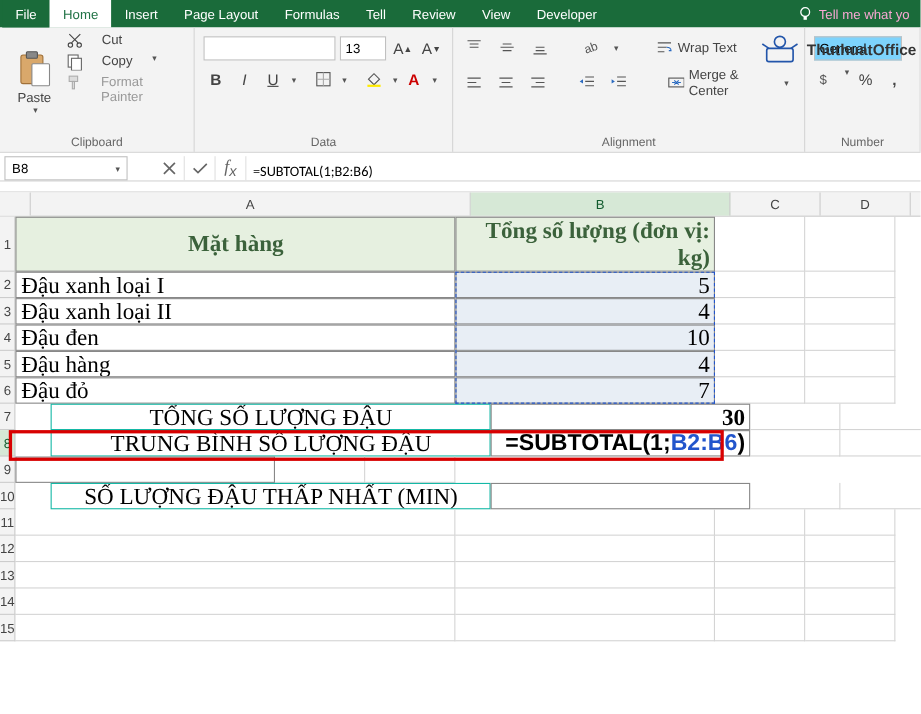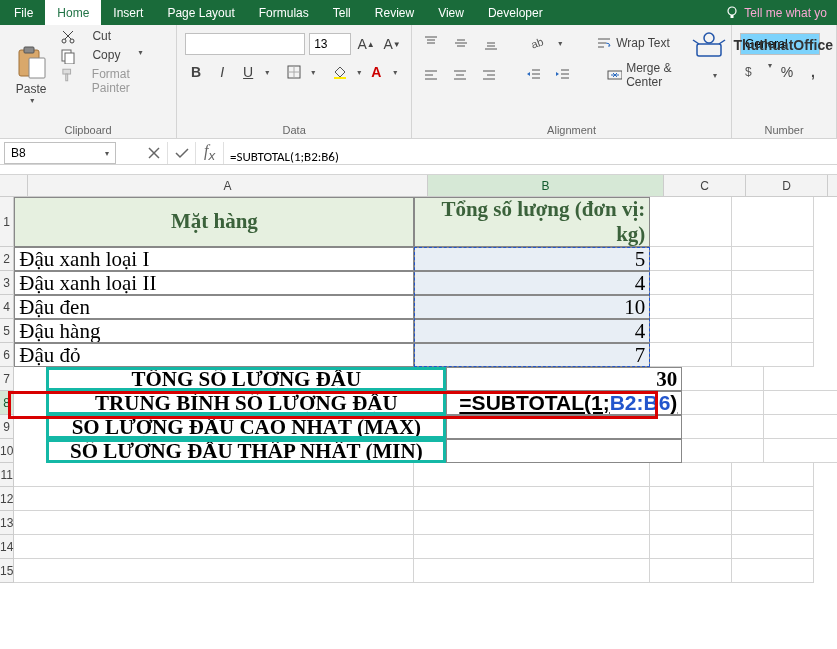--- a/index.html
+++ b/index.html
@@ -68,24 +68,24 @@
 .row.tall { height: 50px; }
 .cell { border-right: 1px solid #d4d4d4; border-bottom: 1px solid #d4d4d4; padding: 2px 4px; font-size: 21px; font-family: 'Times New Roman', serif; display: flex; align-items: center; overflow: hidden; white-space: nowrap; }
 .cell.c-A { width: 400px; }
 .cell.c-B { width: 236px; text-align: right; }
 .cell.c-C { width: 82px; }
 .cell.c-D { width: 82px; }
 
 .header-cell { background: #e6f0e0; color: #3b623b; font-weight: bold; justify-content: center; text-align: center; border: 1px solid #888; white-space: normal; line-height: 1.2; }
 .data-cell { border: 1px solid #888; }
 .data-b { justify-content: flex-end; border: 1px solid #888; background: #e8eef5; }
-.bold-row .cell.c-A { font-weight: bold; justify-content: center; border: 3px solid #14b8a6; margin-left: 32px; }
+.bold-row .cell.c-A { font-weight: normal; justify-content: center; border: 1px solid #14b8a6; margin-left: 32px; }
 .bold-row .cell.c-B { font-weight: bold; justify-content: flex-end; border: 1px solid #888; }
 .edit-cell { font-weight: normal; justify-content: flex-start; border: 1px solid #888; font-family: 'Times New Roman', serif; }
-.edit-cell .fn { color: #000; text-decoration: underline; }
+.edit-cell .fn { color: #000; }
 .edit-cell .ref { color: #2255cc; }
 .marching { border: 1.5px dashed #1a6b3a; position: absolute; pointer-events: none; }
 .red-highlight { position: absolute; border: 3px solid #d80000; pointer-events: none; }
 
 .col-h.sel, .row-h.sel { background: #d6e8d6; color: #135c2f; }
 
 svg { display: block; }
 </style>
 </head>
 <body>
@@ -422,21 +422,20 @@
         <div class="cell c-B edit-cell">
             <span class="fn">=SUBTOTAL(1;</span>
             <span class="ref">B2:B6</span>
             <span class="fn">)</span>
           </div>
         <div class="cell c-C"></div>
           <div class="cell c-D"></div>
       </div>
 
       <div class="row bold-row">
-          <div class="cell c-A">SỐ LƯỢNG ĐẬU CAO NHẤT (MAX)</div>
           <div class="cell c-B"></div>
           <div class="cell c-C"></div>
           <div class="cell c-D"></div>
         </div>
 
       <div class="row bold-row">
           <div class="cell c-A">SỐ LƯỢNG ĐẬU THẤP NHẤT (MIN)</div>
           <div class="cell c-B"></div>
           <div class="cell c-C"></div>
           <div class="cell c-D"></div>

